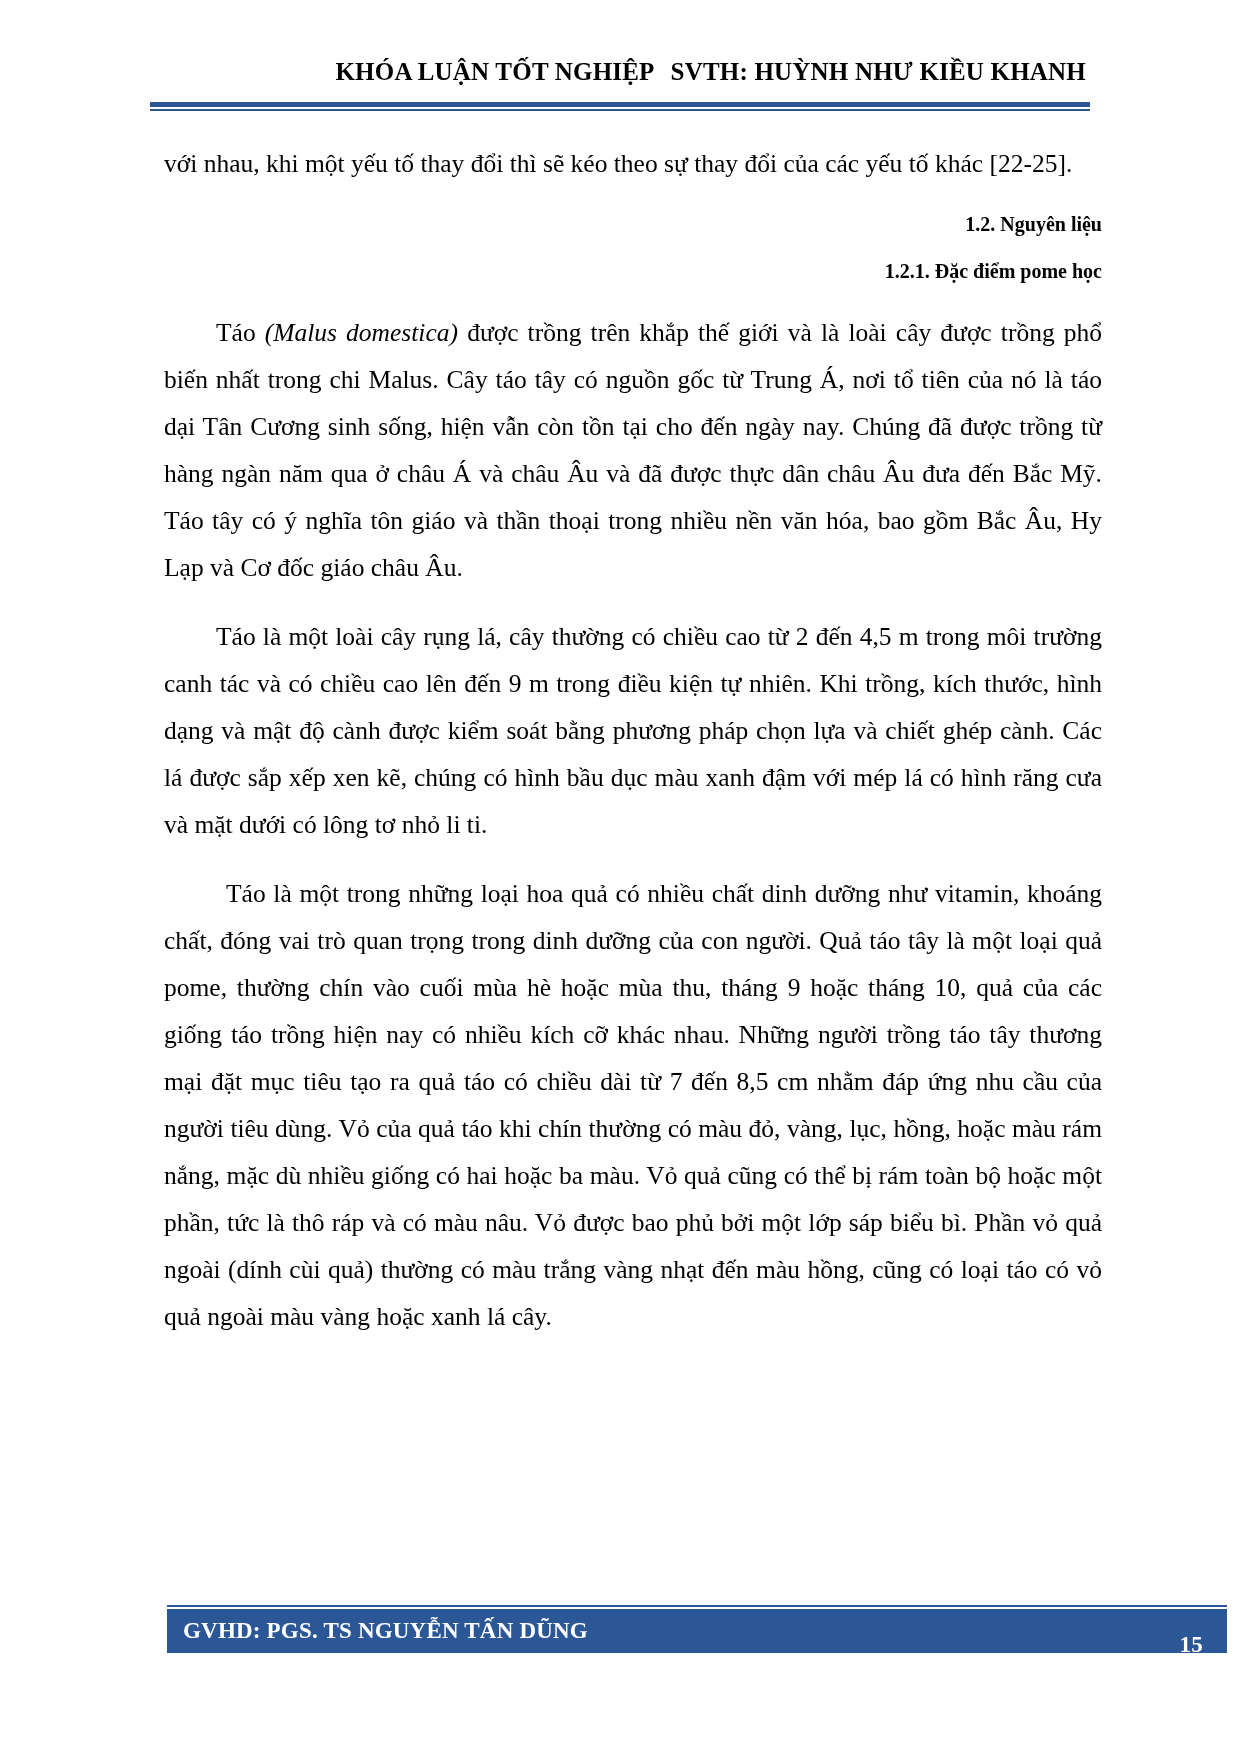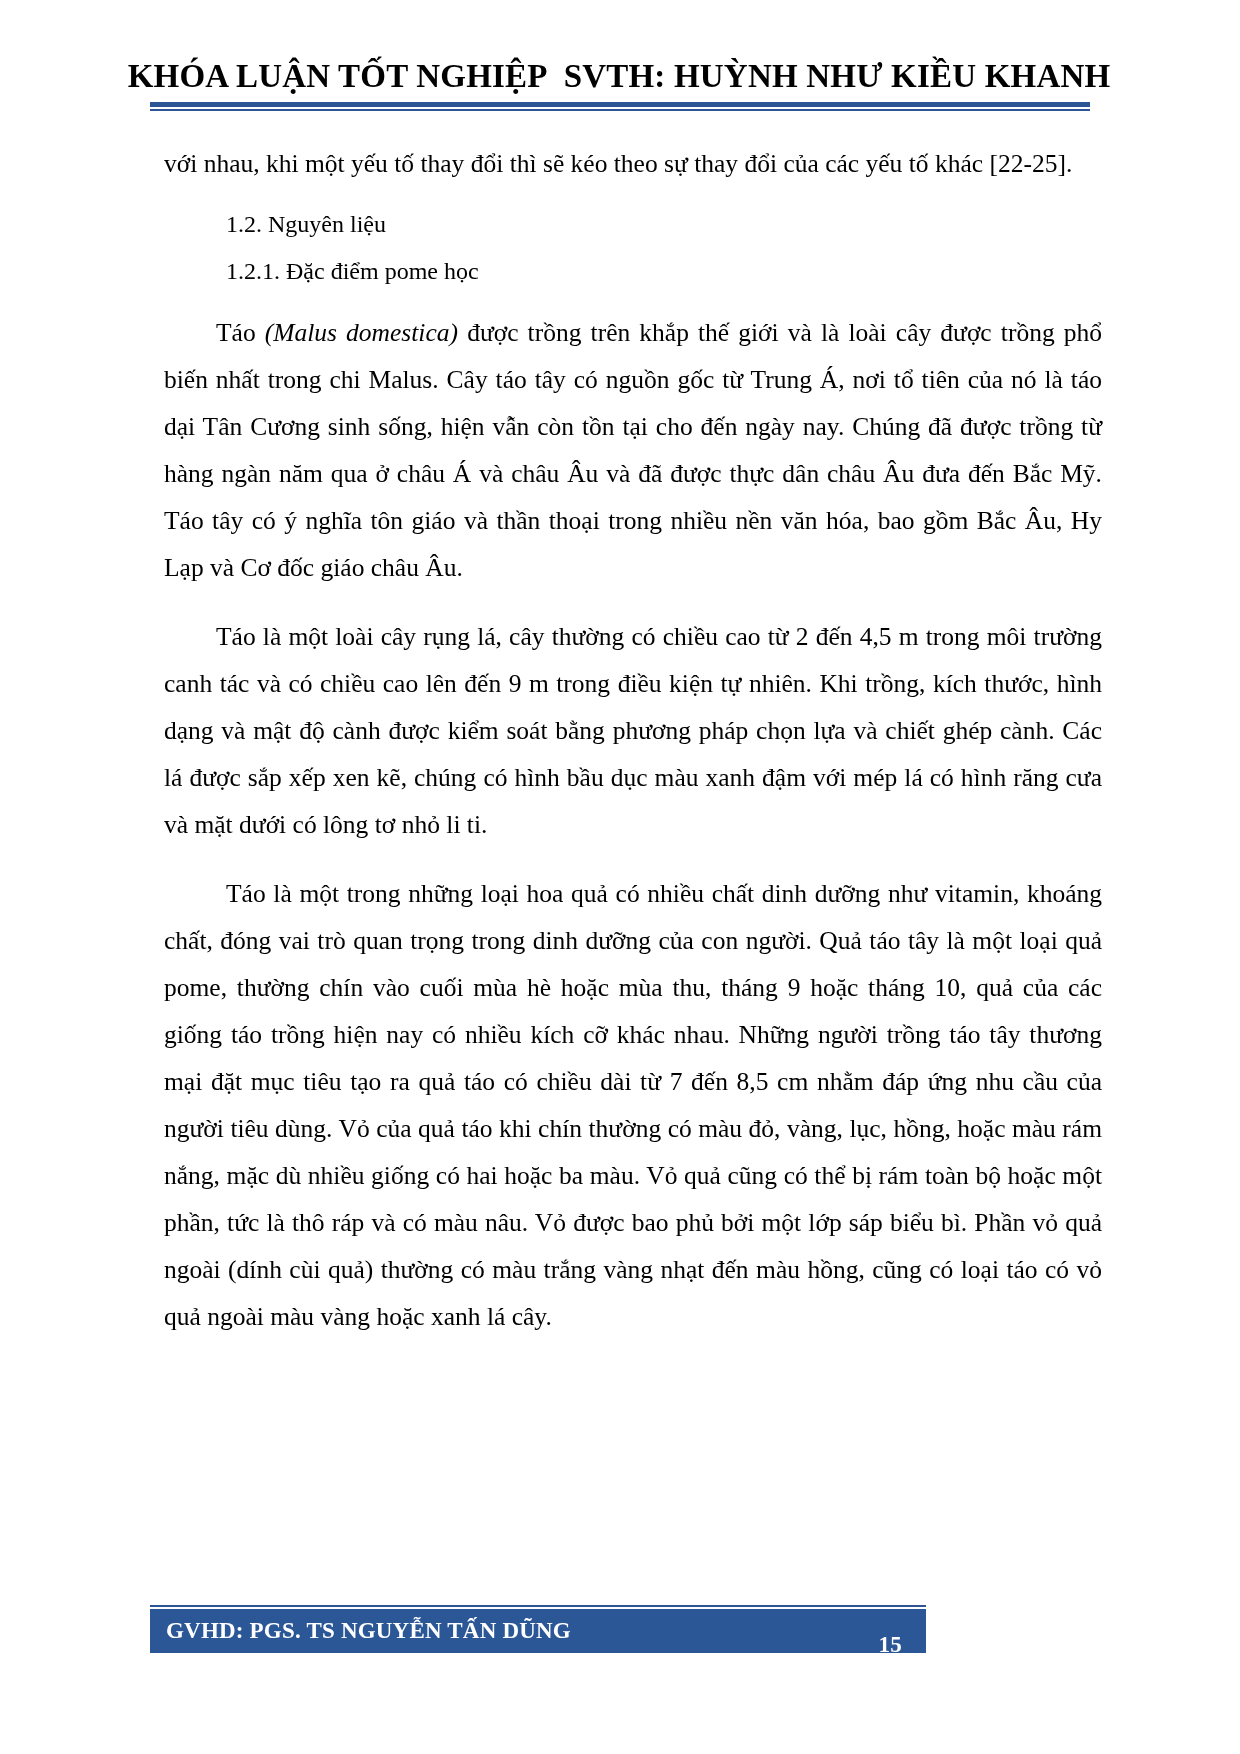--- a/index.html
+++ b/index.html
@@ -21,23 +21,23 @@
   
   .header {
     position: absolute;
     left: 150px;
     top: 58px;
     width: 940px;
     height: 46px;
   }
   .header-row {
     display: flex;
-    justify-content: center;
+    justify-content: flex-end;
     align-items: baseline;
-    font-size: 33px;
+    font-size: 25px;
     font-weight: 700;
     letter-spacing: 0.2px;
     white-space: nowrap;
     gap: 16px;
   }
   .header-left { margin-left: 2px; }
   .header-right { margin-right: 4px; }
 
   .header-rule {
     position: absolute;
@@ -75,37 +75,38 @@
     text-indent: 52px;
     hyphens: none;
   }
   p.para.noindent { text-indent: 0; }
   p.para.bigindent { text-indent: 62px; }
 
   p.para em {
   }
 
   .heading {
-    font-size: 24px;
-    font-weight: 400;
+    font-size: 20px;
+    font-weight: 700;
     line-height: 47px;
     margin: 0;
     padding-left: 62px;
     white-space: nowrap;
+    text-align: right;
   }
 
   .spacer-sm { height: 14px; }
   .spacer-md { height: 22px; }
 
   
   .footer {
     position: absolute;
-    left: 150px;
+    left: 167px;
     top: 1605px;
-    width: 776px;
+    width: 1060px;
   }
   .footer-rule {
     width: 100%;
   }
   .footer-rule .thin {
     height: 2px;
     background: #2d5596;
   }
   .footer-rule .gap {
     height: 2px;

